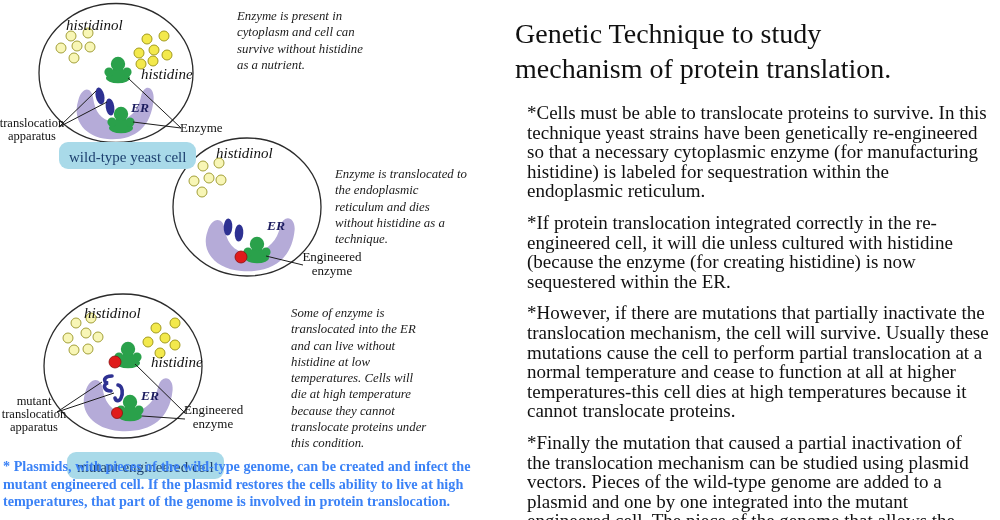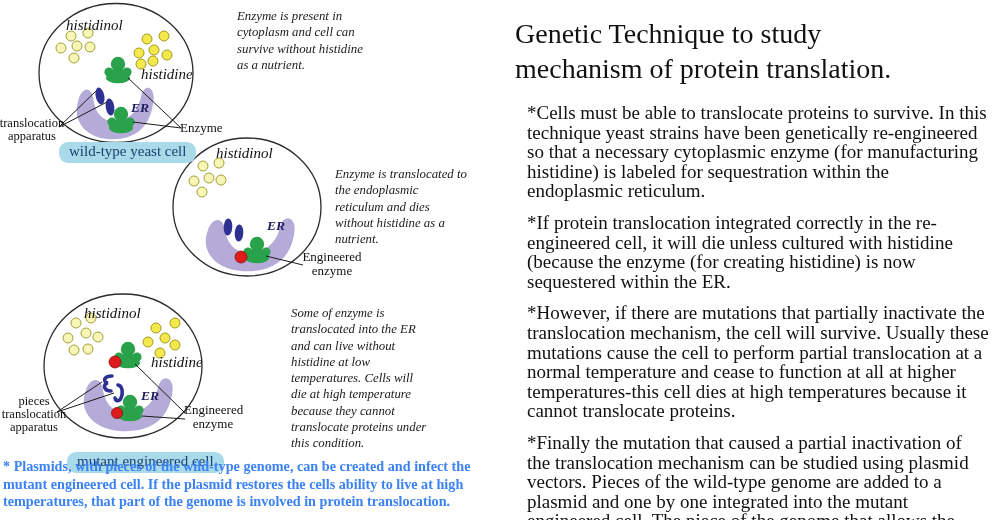--- a/index.html
+++ b/index.html
@@ -5,21 +5,21 @@
   html,body{margin:0;padding:0;background:#fff;}
   .stage{position:relative;width:1000px;height:520px;background:#ffffff;overflow:hidden;
          font-family:"Liberation Serif", serif;}
   .abs{position:absolute;}
   .lbl{position:absolute;font-style:italic;font-size:15px;color:#111;white-space:nowrap;}
   .lbl-plain{position:absolute;font-style:normal;font-size:13px;color:#111;white-space:nowrap;}
   .lbl-stack{position:absolute;font-style:normal;font-size:12.5px;color:#111;
              text-align:center;line-height:1.05;}
   .er-lbl{position:absolute;font-style:italic;font-weight:bold;font-size:13.5px;color:#1b1b5e;}
   .caption{position:absolute;background:var(--caption-bg,#a9dae9);color:var(--caption-text,#1c3f6e);
-           font-size:15px;padding:1px 10px 3px;border-radius:9px;white-space:nowrap;}
+           font-size:15px;padding:7px 10px 3px;border-radius:9px;white-space:nowrap;}
   .note{position:absolute;font-style:italic;font-size:12.8px;line-height:1.27;color:#1a1a1a;}
   .footnote{position:absolute;left:3px;top:458px;width:496px;font-weight:bold;
             font-size:14.2px;line-height:1.24;color:#3b82f6;}
   .article{position:absolute;left:515px;top:16px;width:478px;color:#111;}
   .article h1{font-size:28px;font-weight:normal;line-height:1.25;margin:0 0 17px 0;width:432px;}
   .article p{font-size:19px;line-height:19.6px;margin:12px;width:462px;}
   .dot-pale{fill:var(--histidinol-dot,#f8f6b6);stroke:#a3a039;stroke-width:1;}
   .dot-bright{fill:var(--histidine-dot,#f3e94c);stroke:#a39b1f;stroke-width:1;}
   .enz{fill:var(--enzyme-green,#2aa14b);}
   .er-shape{fill:var(--er-lavender,#b5abd8);}
@@ -148,27 +148,27 @@
   <div class="lbl-plain" style="left:180px;top:120px;">Enzyme</div>
   <div class="caption" style="left:59px;top:142px;">wild-type yeast cell</div>
   <div class="note" style="left:193px;top:8px;width:132px;margin-left:44px;">Enzyme is present in cytoplasm and cell can survive without histidine as a nutrient.</div>
 
   <div class="lbl" style="left:216px;top:145px;">histidinol</div>
   <div class="er-lbl" style="left:267px;top:218px;">ER</div>
   <div class="lbl-stack" style="left:301px;top:250px;width:62px;font-size:13px;">
     <div>Engineered</div>
     <div>enzyme</div>
   </div>
-  <div class="note" style="left:335px;top:166px;width:134px;">Enzyme is translocated to the endoplasmic reticulum and dies without histidine as a nutrient.</div>
+  <div class="note" style="left:335px;top:166px;width:134px;">Enzyme is translocated to the endoplasmic reticulum and dies without histidine as a technique.</div>
 
   <div class="lbl" style="left:84px;top:305px;">histidinol</div>
   <div class="lbl" style="left:151px;top:354px;">histidine</div>
   <div class="er-lbl" style="left:141px;top:388px;">ER</div>
   <div class="lbl-stack" style="left:0px;top:395px;width:68px;">
-    <div>pieces</div>
+    <div>mutant</div>
     <div>translocation</div>
     <div>apparatus</div>
   </div>
   <div class="lbl-stack" style="left:184px;top:403px;width:58px;font-size:13px;">
     <div>Engineered</div>
     <div>enzyme</div>
   </div>
   <div class="caption" style="left:67px;top:435px;margin-top:17px;">mutant engineered cell</div>
   <div class="note" style="left:251px;top:305px;width:138px;margin-left:40px;">Some of enzyme is translocated into the ER and can live without histidine at low temperatures. Cells will die at high temperature because they cannot translocate proteins under this condition.</div>
 

